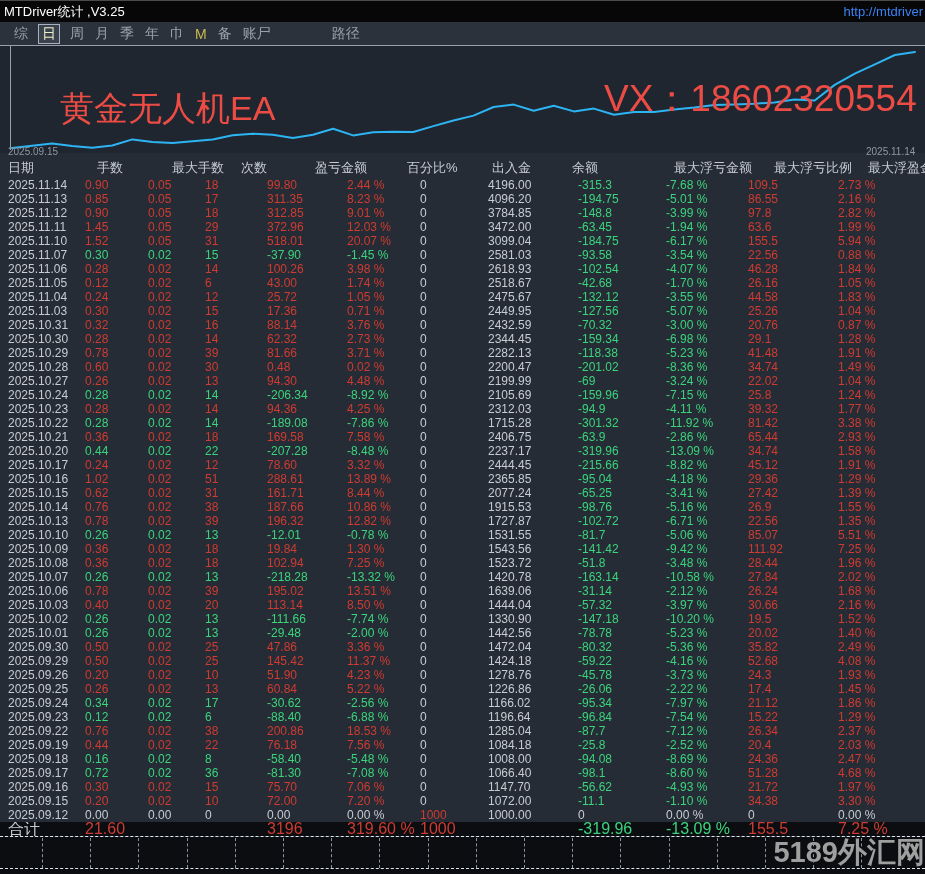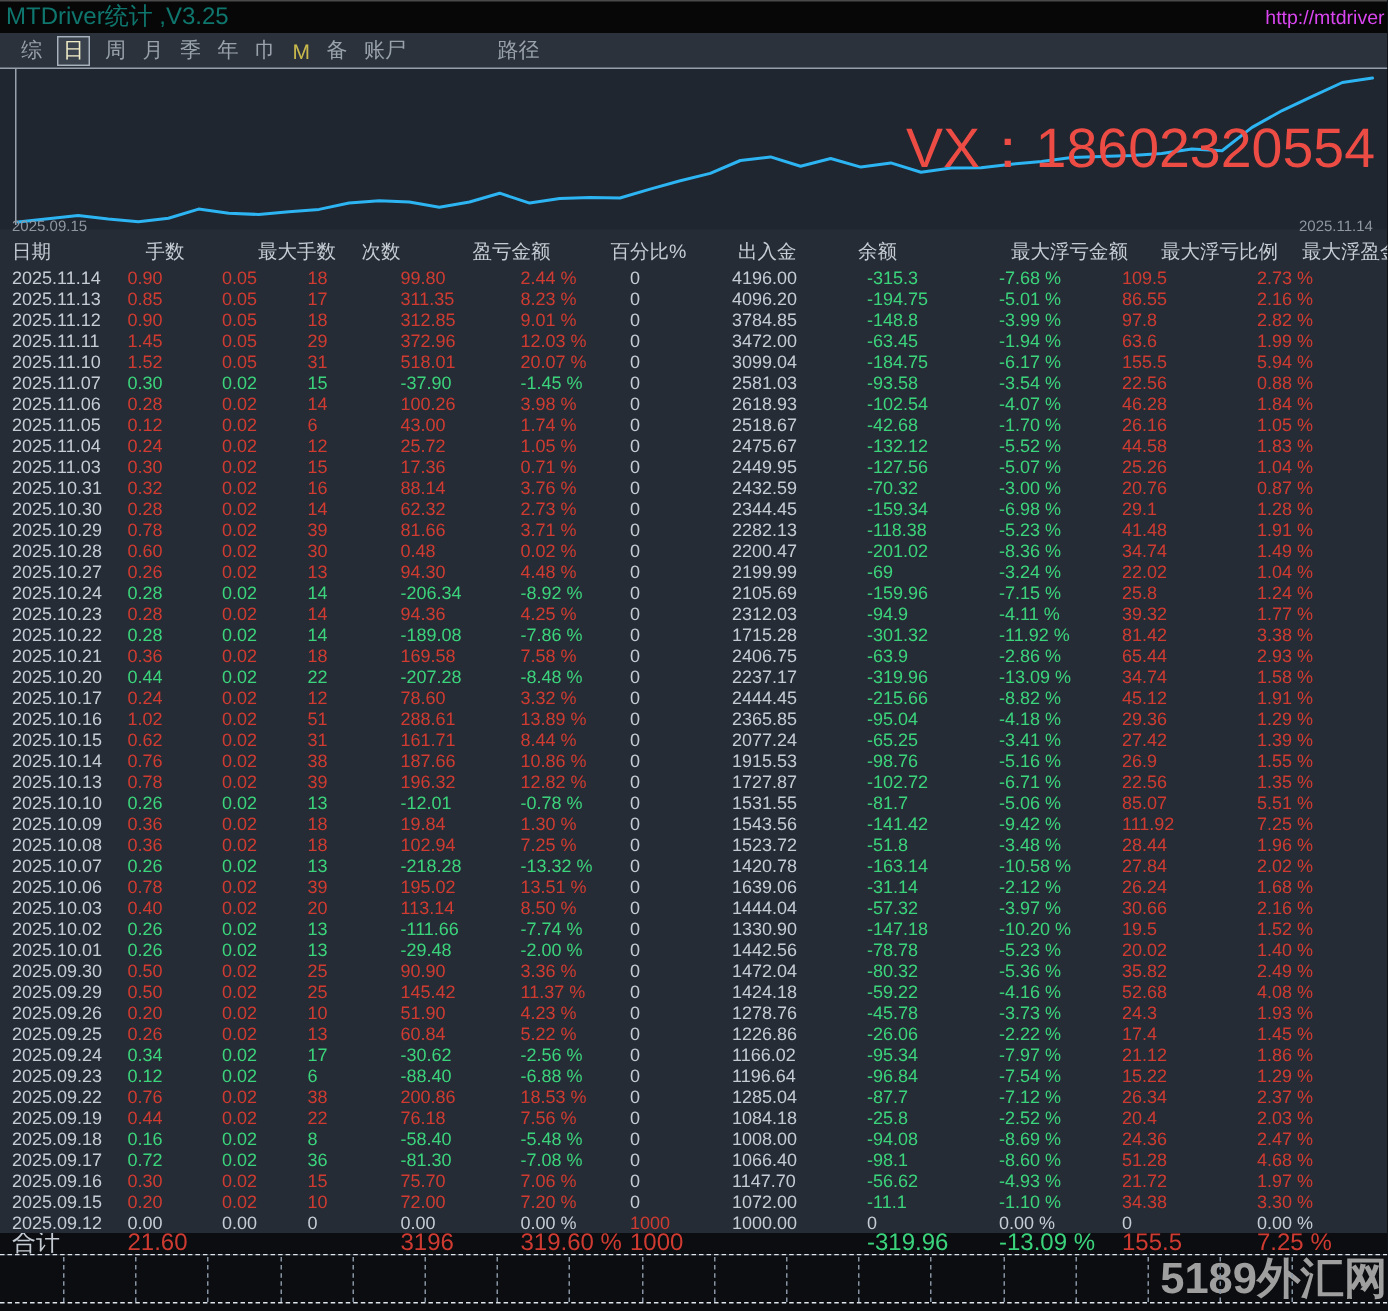--- a/index.html
+++ b/index.html
@@ -2,22 +2,22 @@
 <html><head>
 <meta charset="utf-8">
 <style>
   html,body{margin:0;padding:0;background:#000;}
   .app{position:relative;width:925px;height:874px;overflow:hidden;background:#262c35;
        font-family:"Liberation Sans","DejaVu Sans",sans-serif;}
   
   .titlebar{position:absolute;left:0;top:0;width:925px;height:22px;background:#070707;
             border-top:1px solid #4a4a4a;box-sizing:border-box;display:flex;
             justify-content:space-between;align-items:center;padding:0 2px 0 4px;}
-  .title{color:#0f766e;font-size:16px;}
-  .url{color:#d946ef;font-size:13px;white-space:nowrap;margin-left:45px;}
+  .title{color:#ffffff;font-size:13px;}
+  .url{color:#3b82f6;font-size:13px;white-space:nowrap;margin-left:45px;}
   
   .menubar{position:absolute;left:0;top:22px;width:925px;height:24px;background:#2b323c;
            border-bottom:1px solid #97a1ad;box-sizing:border-box;display:flex;align-items:center;}
   .mitem{color:#99a1ab;font-size:14px;margin-right:11px;white-space:nowrap;}
   .mitem:first-child{margin-left:14px;}
   .mitem.active{background:#39424d;outline:1px solid #a8b2be;color:#f0ecc8;padding:0 3px;}
   .mitem.spaced{margin-left:50px;}
   .mitem.accent{color:#c9b94d;}
   
   .chart{position:absolute;left:0;top:46px;width:925px;height:107px;background:#1f2630;}
@@ -70,20 +70,21 @@
     <span class="mitem">备</span>
     <span class="mitem">账尸</span>
     <span class="mitem spaced">路径</span>
   </div>
 
   <div class="chart">
     <svg id="curve-svg" class="curve-svg" width="925" height="107" viewBox="0 0 925 107">
       <polyline id="curve-line" points="12.0,102.0 32.1,99.8 52.1,97.6 72.2,100.0 92.3,101.8 112.3,99.5 132.4,93.4 152.5,96.1 172.5,97.0 192.6,95.2 212.7,93.6 232.7,89.3 252.8,87.8 272.9,88.7 292.9,92.1 313.0,88.7 333.1,82.8 353.1,89.4 373.2,86.3 393.3,85.7 413.3,86.0 433.4,80.1 453.5,74.5 473.5,69.6 493.6,61.0 513.7,58.6 533.7,64.8 553.8,59.7 573.9,65.4 593.9,62.6 614.0,68.8 634.1,66.0 654.1,65.9 674.2,63.5 694.3,61.6 714.3,59.0 734.4,58.4 754.5,57.7 774.5,56.4 794.6,53.4 814.7,54.5 834.7,38.9 854.8,27.7 874.9,18.3 894.9,9.0 915.0,6.0" fill="none" stroke-width="2" stroke-linejoin="round" stroke-linecap="round" stroke="#2db4f2"></polyline>
     </svg>
     <div class="yaxis"></div>
+    <div class="ea-label">黄金无人机EA</div>
     <div class="vx-label">VX：18602320554</div>
   </div>
   <div class="axis-date start">2025.09.15</div>
   <div class="axis-date end">2025.11.14</div>
 
   <div class="thead" id="thead">
       <div class="cell c0 w">日期</div>
       <div class="cell c1 w">手数</div>
       <div class="cell c2 w">最大手数</div>
       <div class="cell c3 w">次数</div>
@@ -212,21 +213,21 @@
       <div class="trow">
         <div class="cell c0 w">2025.11.04</div>
         <div class="cell c1 r">0.24</div>
         <div class="cell c2 r">0.02</div>
         <div class="cell c3 r">12</div>
         <div class="cell c4 r">25.72</div>
         <div class="cell c5 r">1.05 %</div>
         <div class="cell c6 w">0</div>
         <div class="cell c7 w">2475.67</div>
         <div class="cell c8 g">-132.12</div>
-        <div class="cell c9 g">-5.52 %</div>
+        <div class="cell c9 g">-3.55 %</div>
         <div class="cell c10 r">44.58</div>
         <div class="cell c11 r">1.83 %</div>
       </div>
       <div class="trow">
         <div class="cell c0 w">2025.11.03</div>
         <div class="cell c1 r">0.30</div>
         <div class="cell c2 r">0.02</div>
         <div class="cell c3 r">15</div>
         <div class="cell c4 r">17.36</div>
         <div class="cell c5 r">0.71 %</div>
@@ -557,21 +558,21 @@
         <div class="cell c8 g">-78.78</div>
         <div class="cell c9 g">-5.23 %</div>
         <div class="cell c10 r">20.02</div>
         <div class="cell c11 r">1.40 %</div>
       </div>
       <div class="trow">
         <div class="cell c0 w">2025.09.30</div>
         <div class="cell c1 r">0.50</div>
         <div class="cell c2 r">0.02</div>
         <div class="cell c3 r">25</div>
-        <div class="cell c4 r">90.90</div>
+        <div class="cell c4 r">47.86</div>
         <div class="cell c5 r">3.36 %</div>
         <div class="cell c6 w">0</div>
         <div class="cell c7 w">1472.04</div>
         <div class="cell c8 g">-80.32</div>
         <div class="cell c9 g">-5.36 %</div>
         <div class="cell c10 r">35.82</div>
         <div class="cell c11 r">2.49 %</div>
       </div>
       <div class="trow">
         <div class="cell c0 w">2025.09.29</div>

